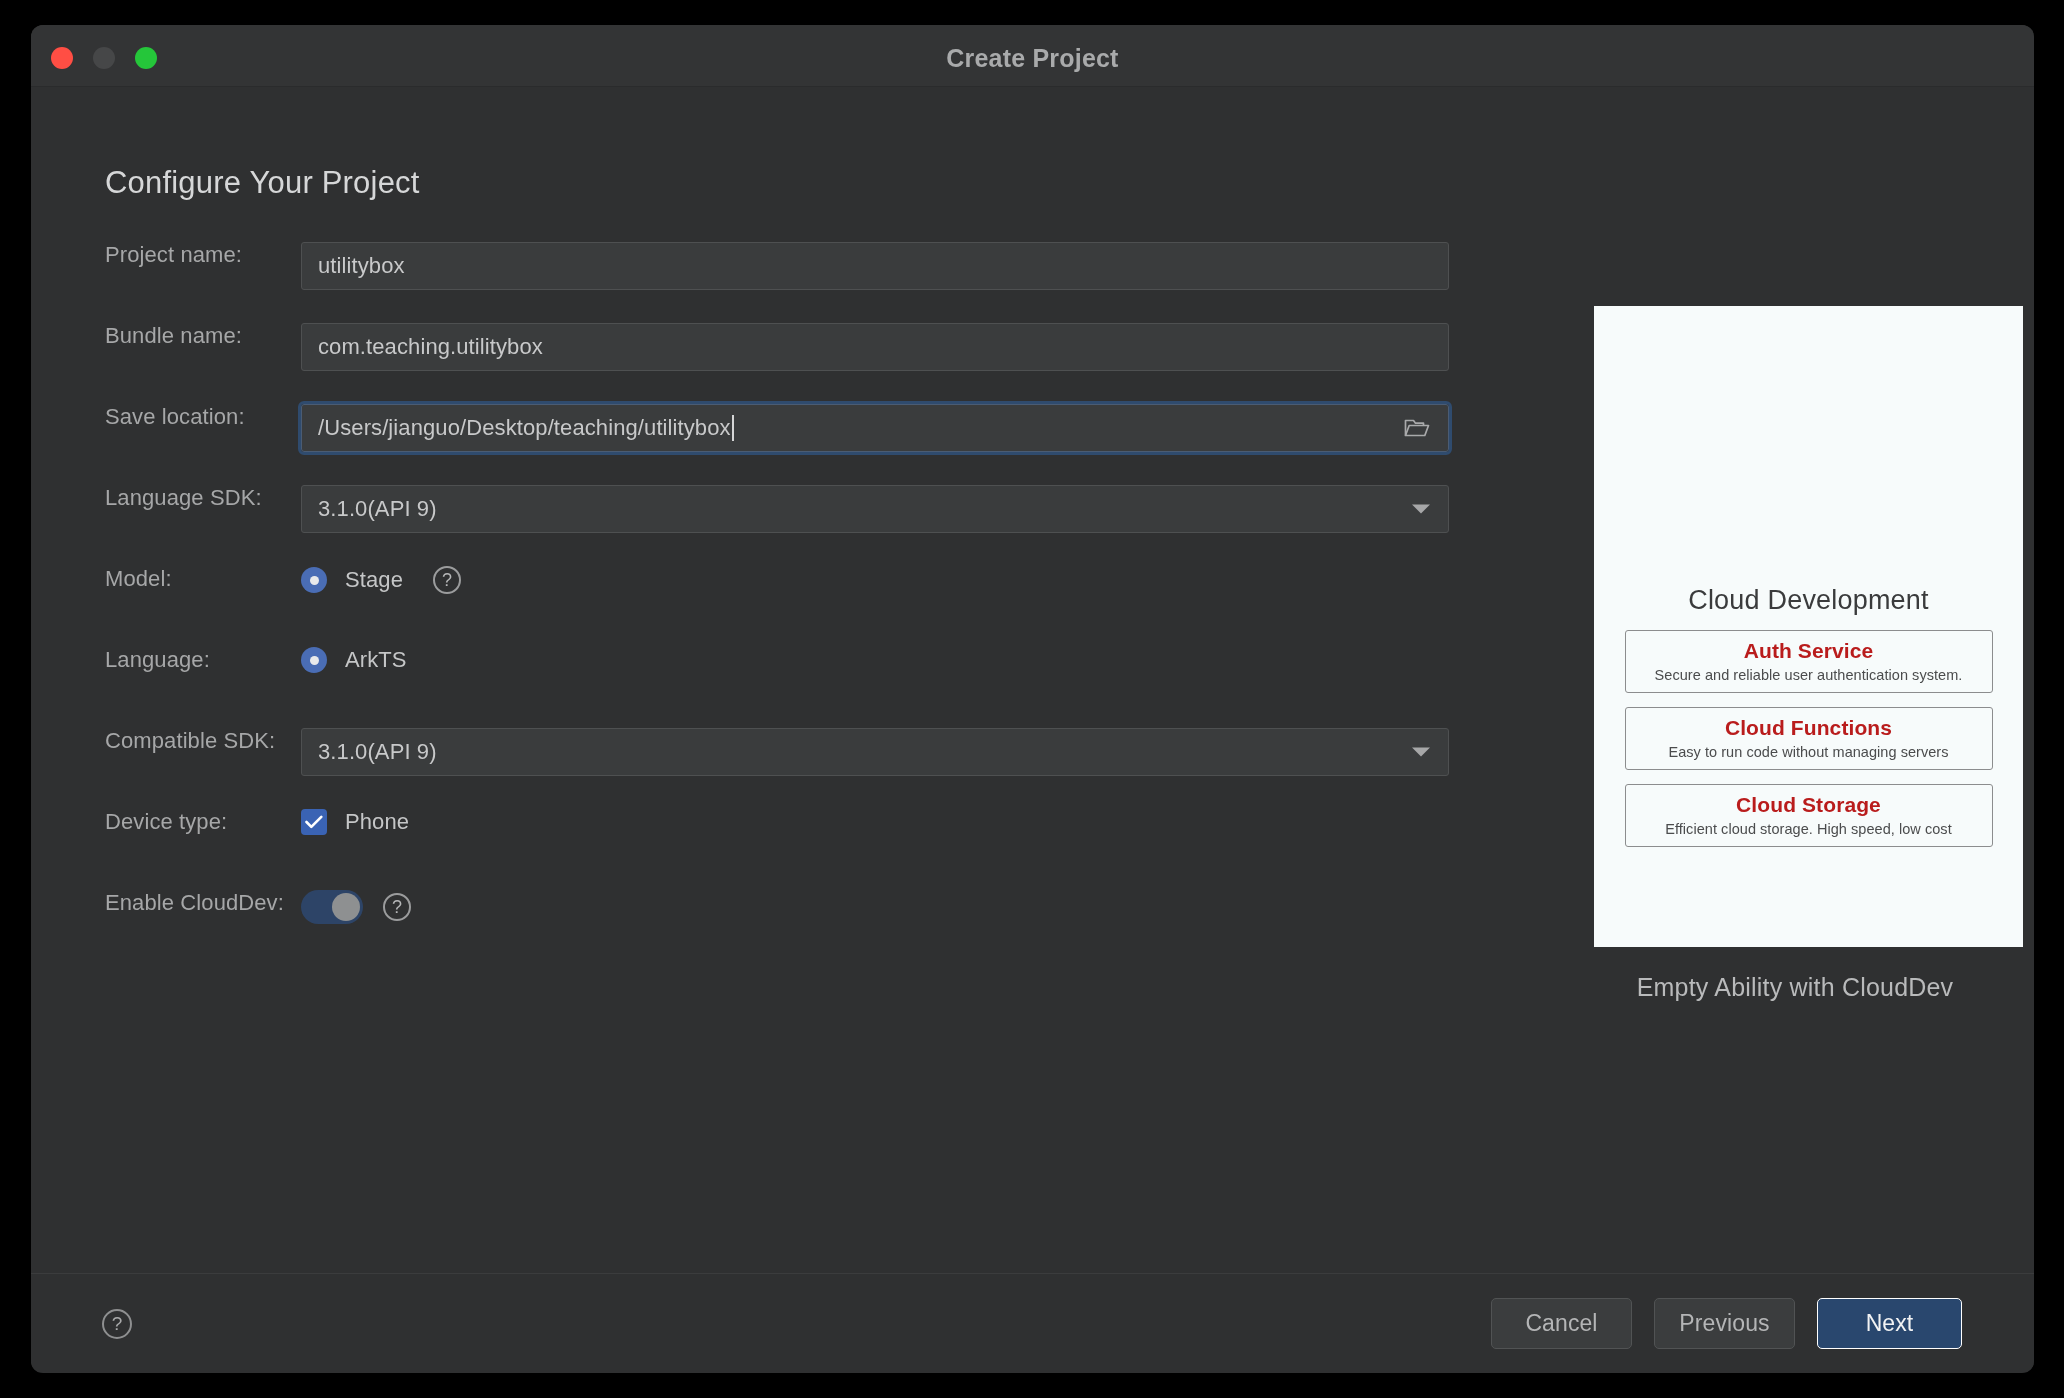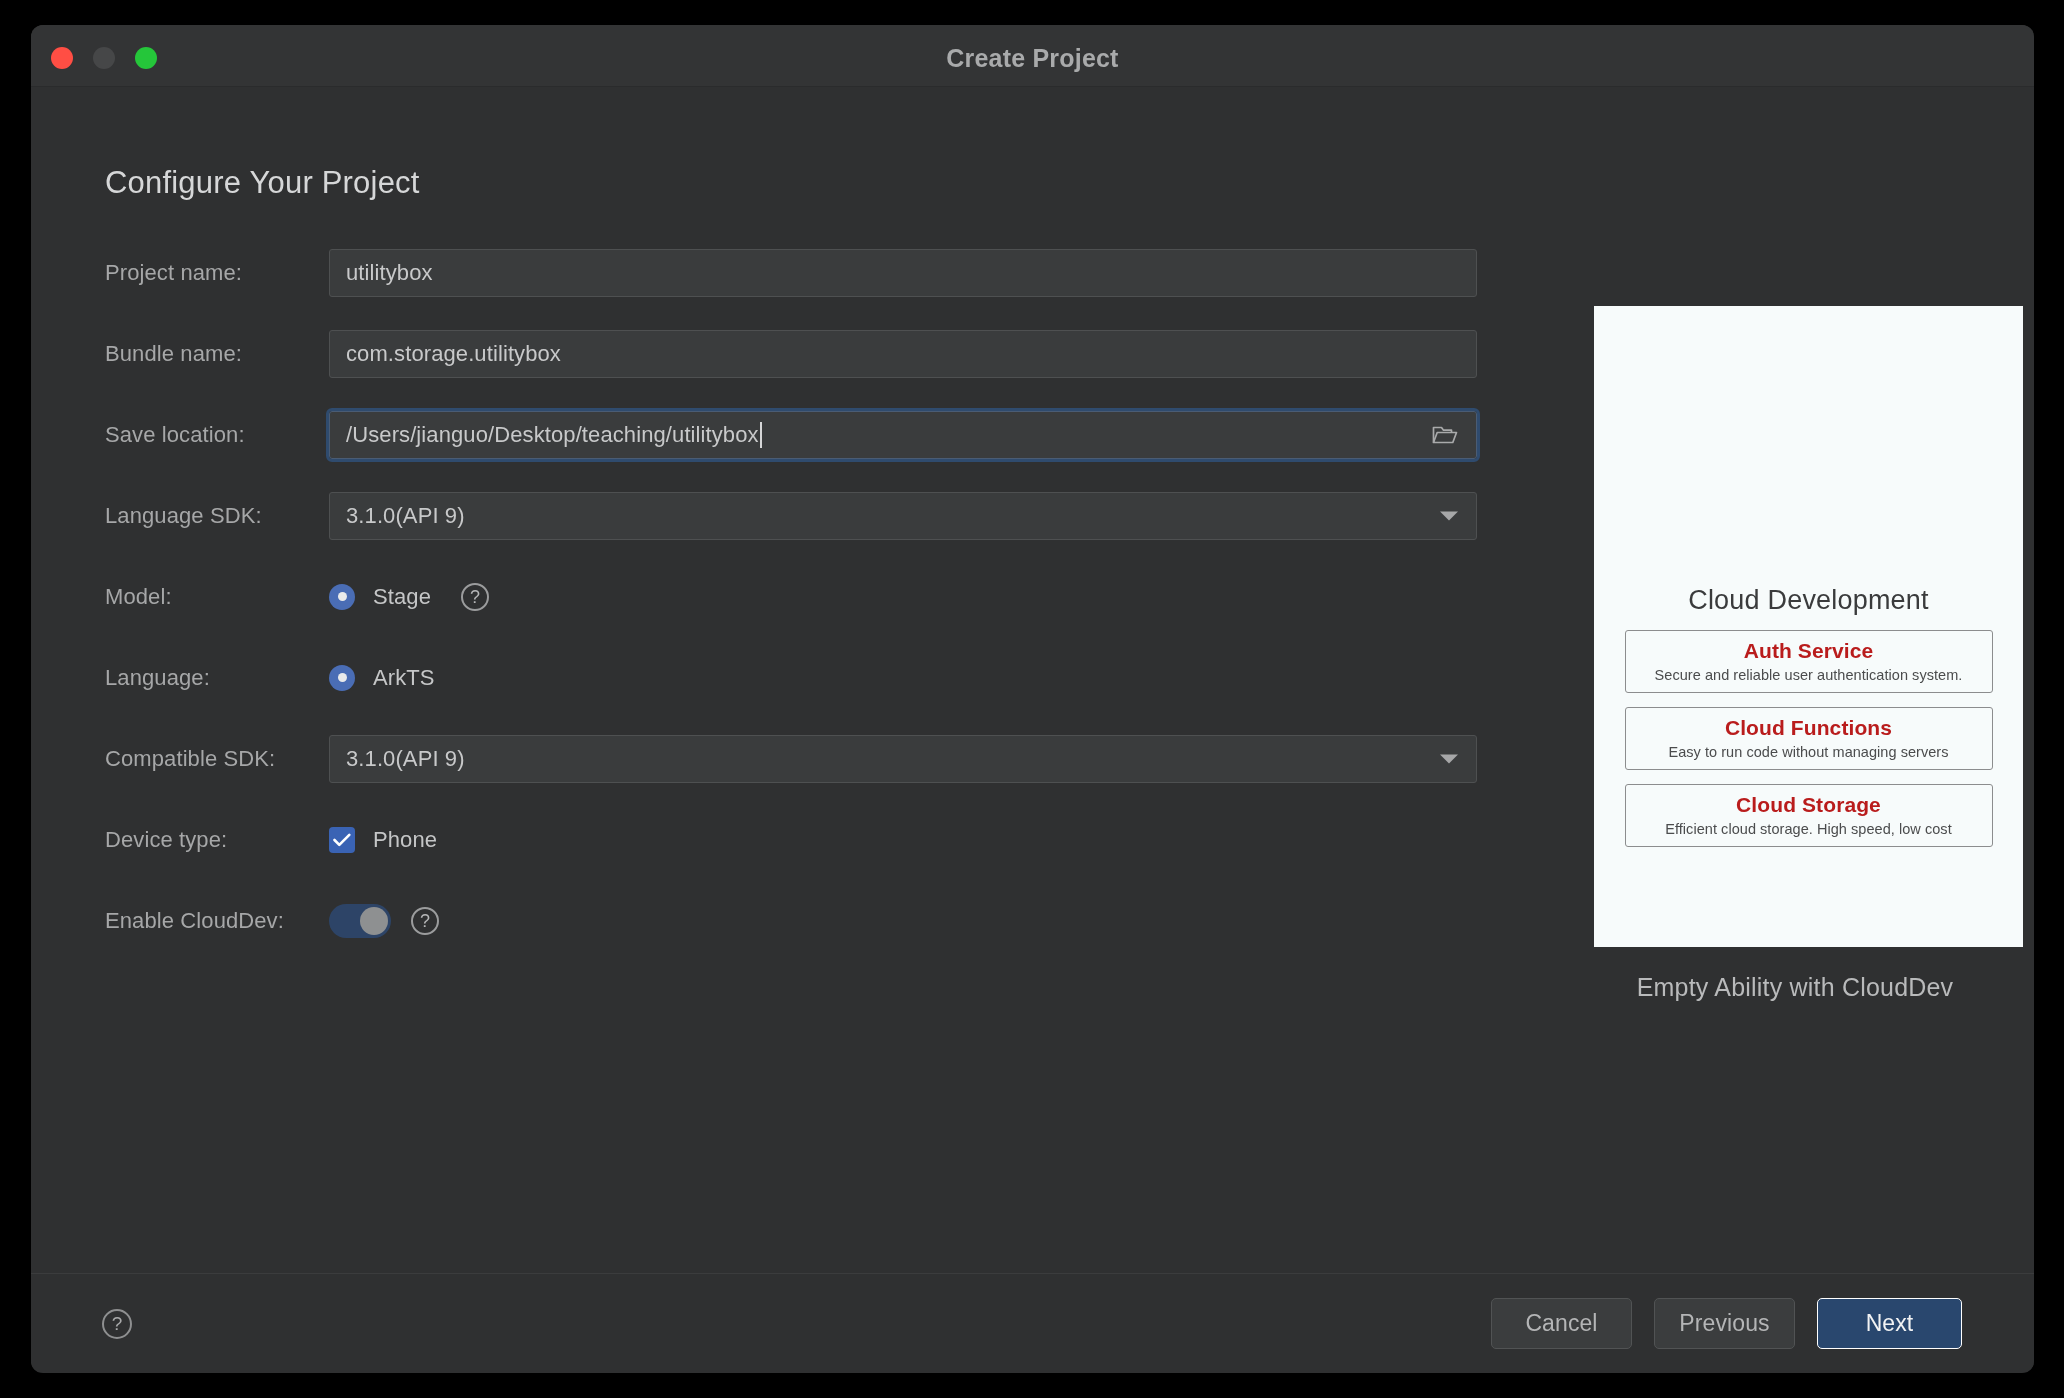--- a/index.html
+++ b/index.html
@@ -78,22 +78,21 @@
     position: absolute;
     left: 74px;
     top: 155px;
     width: 1420px;
   }
   .form-row {
     position: relative;
     height: 61px;
     margin-bottom: 20px;
     display: flex;
-    align-items: center;
-    gap: 28px;
+    align-items: flex-start;
   }
   .form-label {
     width: 196px;
     font-size: 22px;
     color: #A6A7A8;
     flex: none;
     letter-spacing: 0.1px;
   }
 
   .field {
@@ -339,21 +338,21 @@
       <div class="form-row">
         <div class="form-label">Project name:</div>
         <div class="field">
           <span class="value">utilitybox</span>
         </div>
       </div>
 
       <div class="form-row">
         <div class="form-label">Bundle name:</div>
         <div class="field">
-          <span class="value">com.storage.utilitybox</span>
+          <span class="value">com.teaching.utilitybox</span>
         </div>
       </div>
 
       <div class="form-row">
         <div class="form-label">Save location:</div>
         <div class="field focused">
           <span class="value">/Users/jianguo/Desktop/teaching/utilitybox</span>
             <span class="caret"></span>
           <span class="folder-icon">
             <svg width="26" height="22" viewBox="0 0 26 22" fill="none" xmlns="http://www.w3.org/2000/svg">

